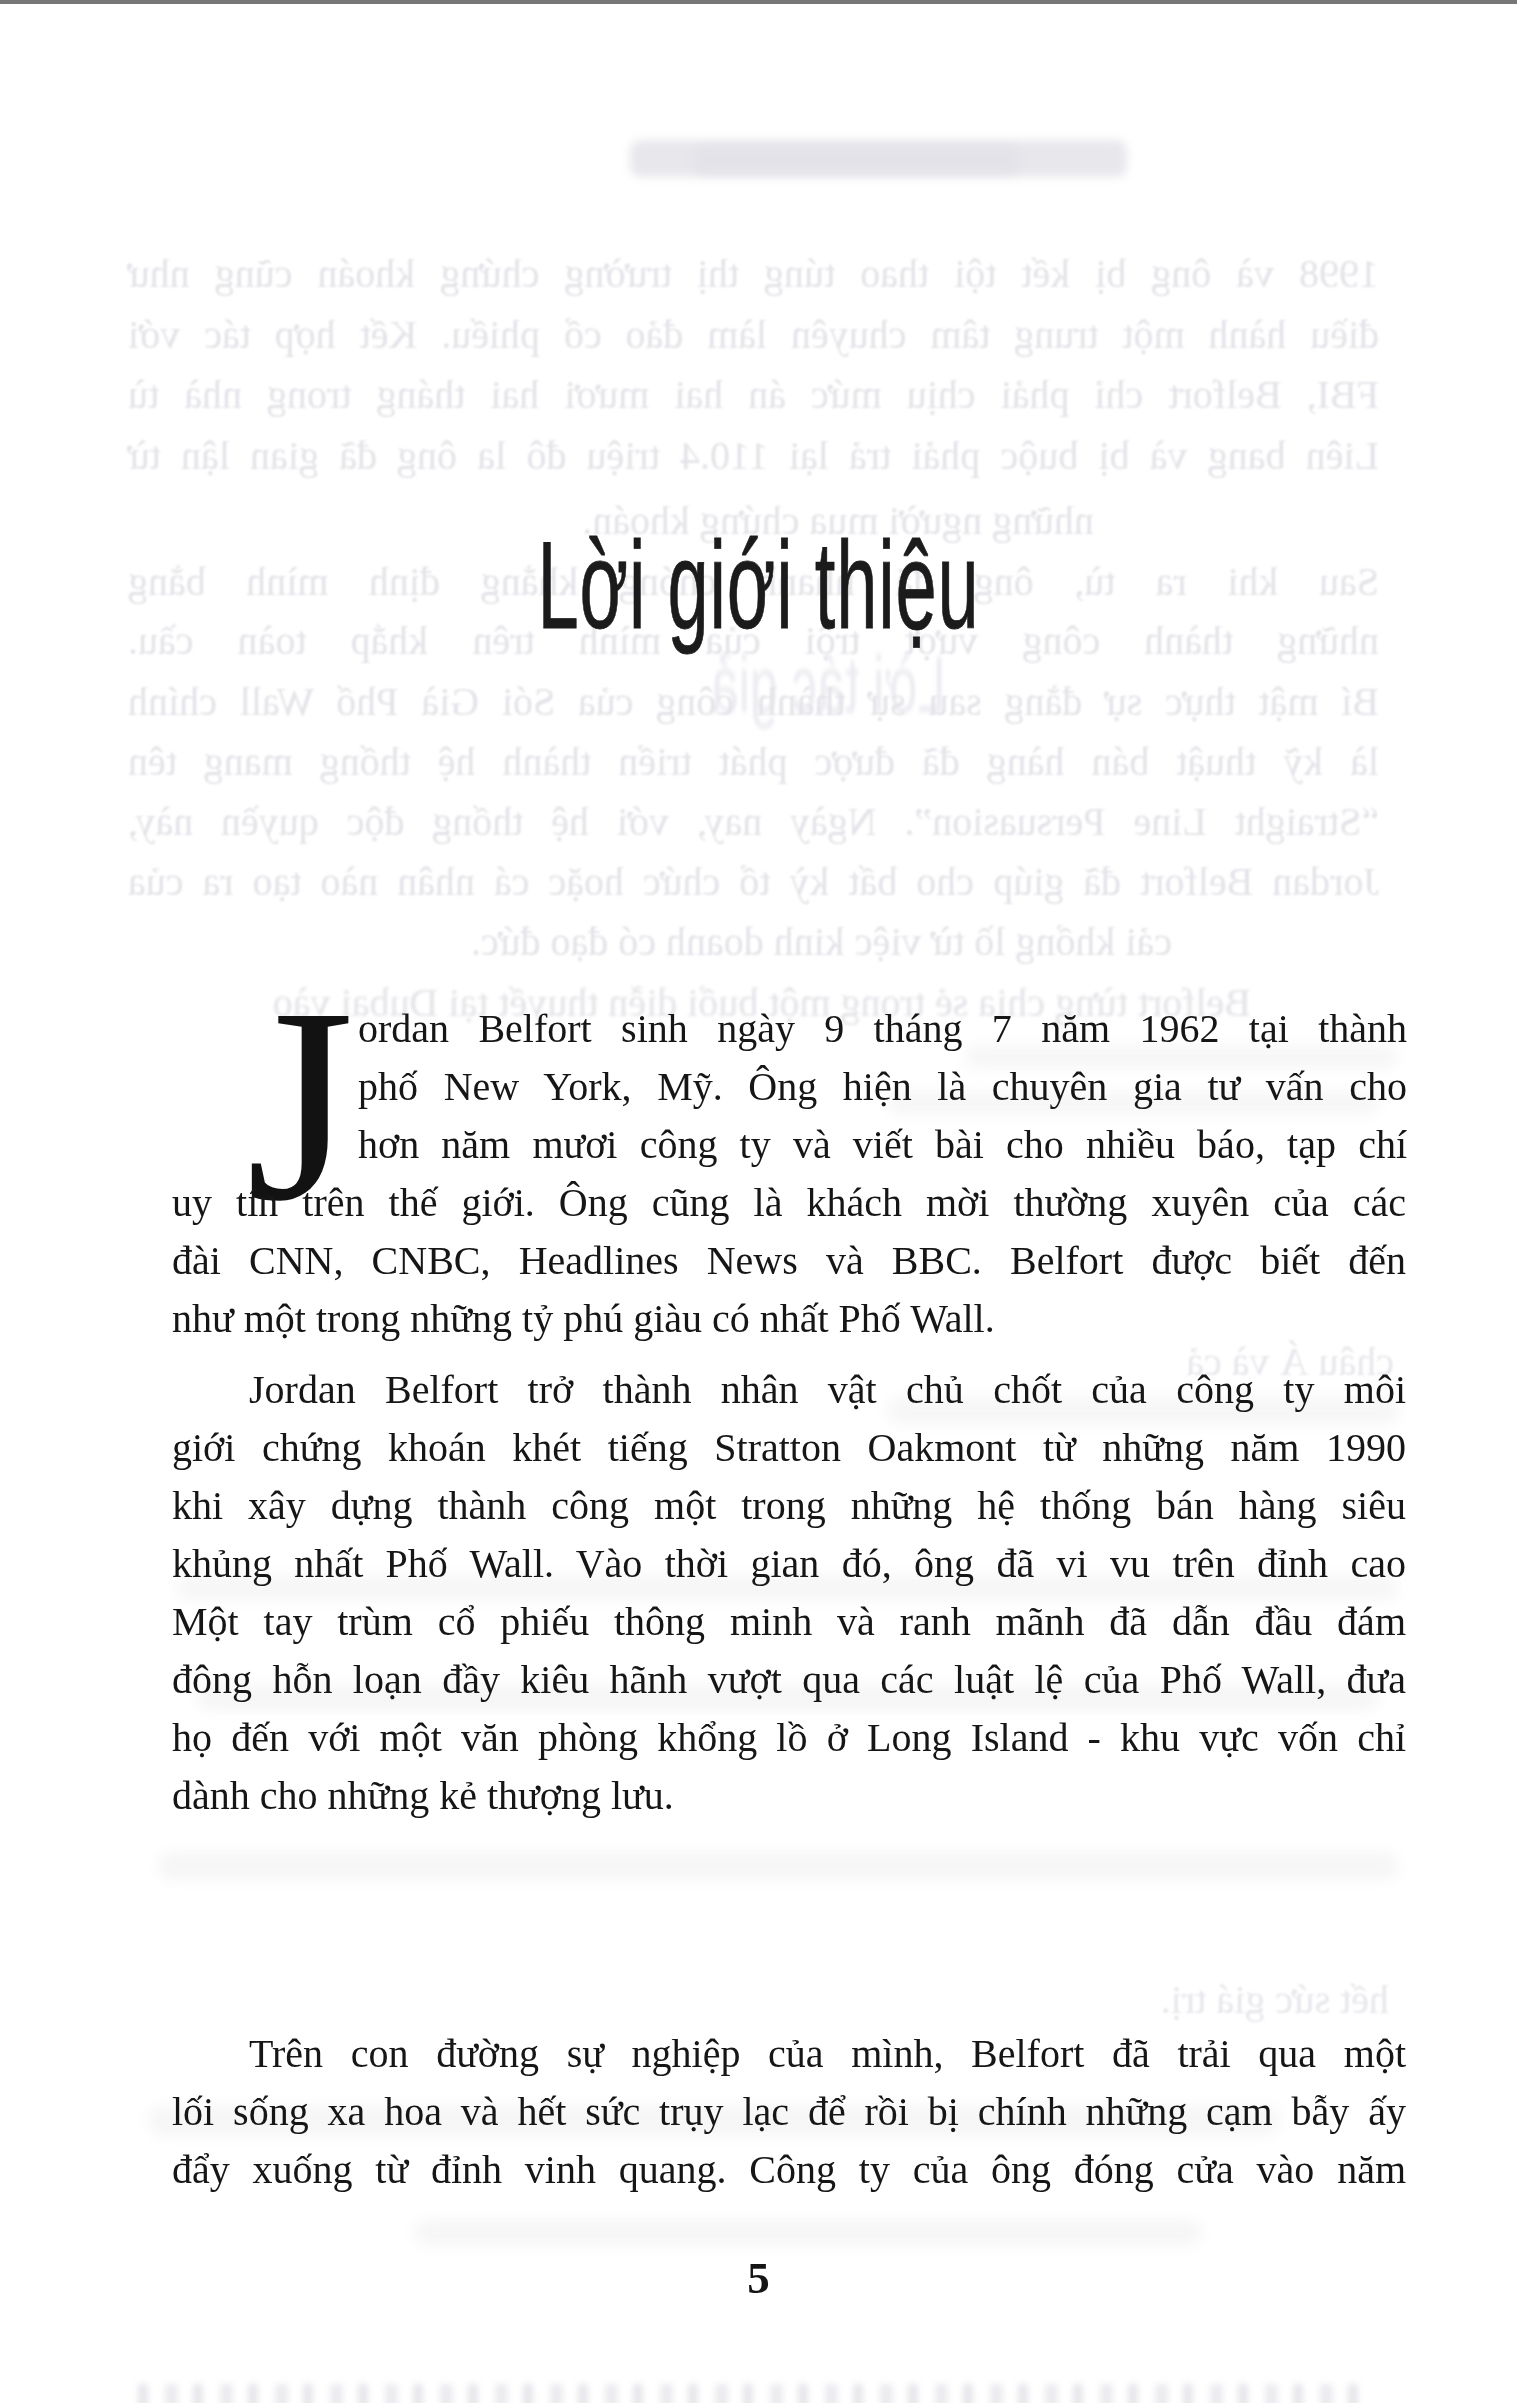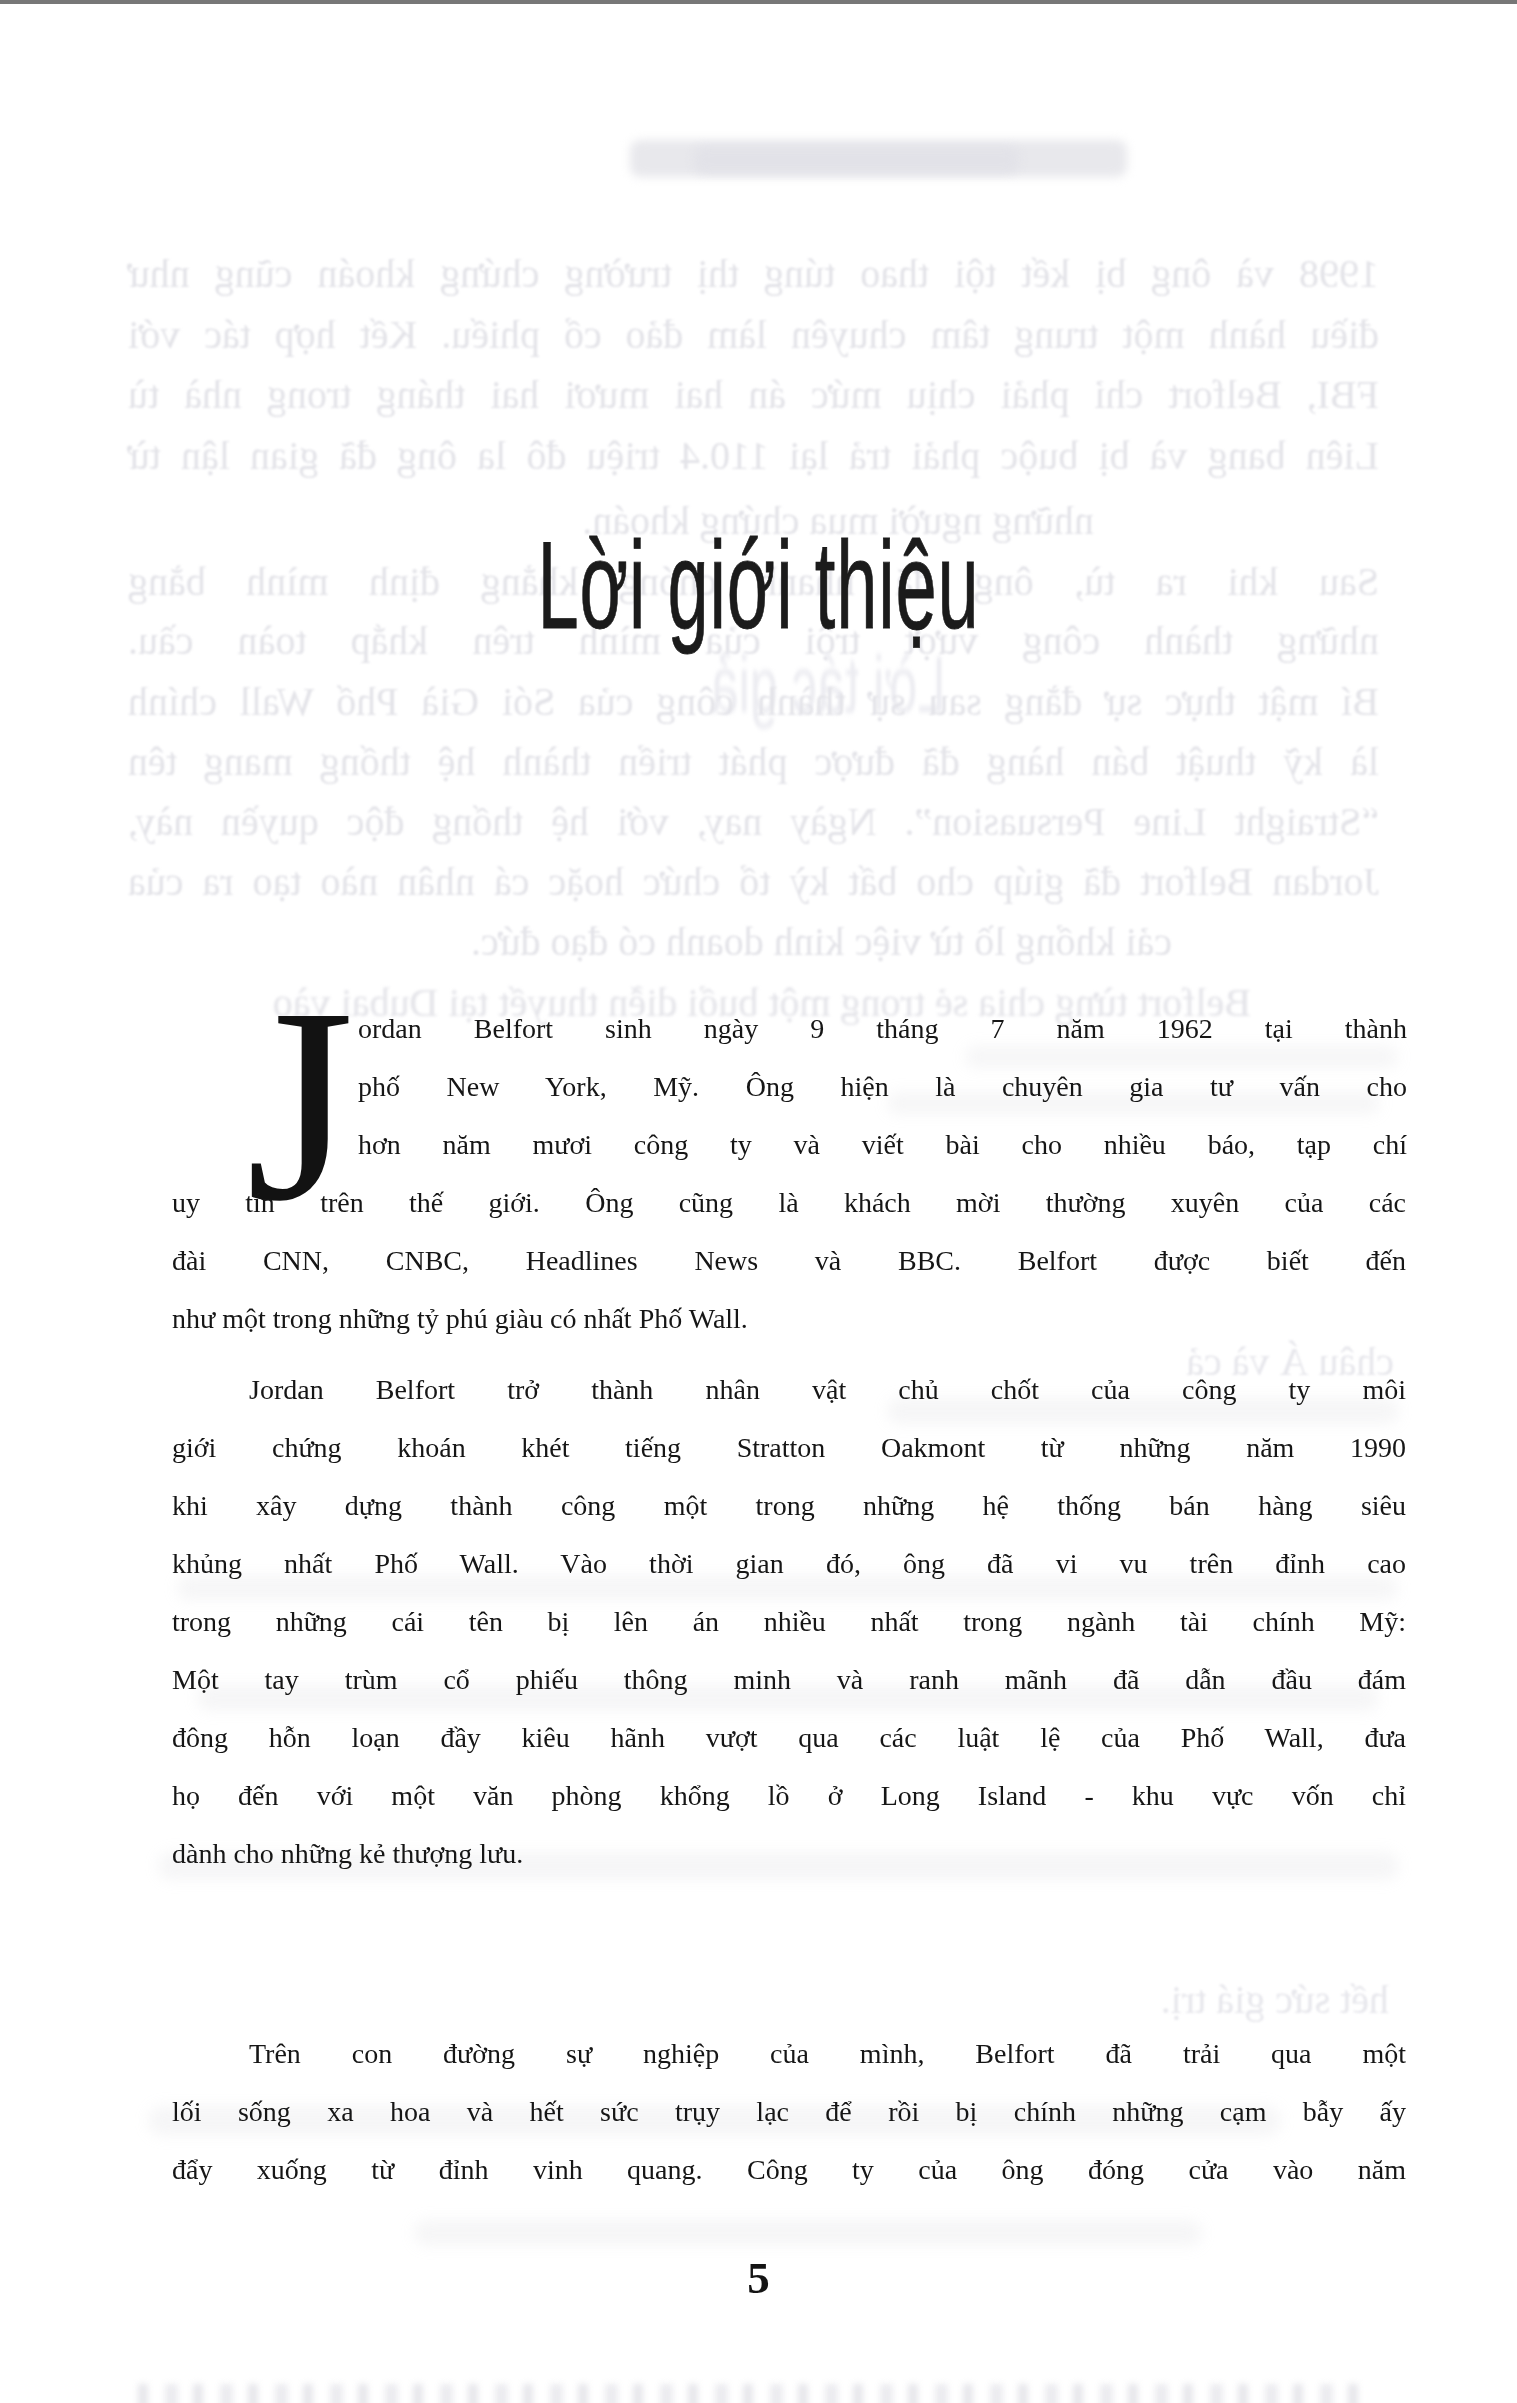--- a/index.html
+++ b/index.html
@@ -56,21 +56,21 @@
     letter-spacing:1px;
     transform:scale(0.78,1.3);
     transform-origin:50% 0;
     -webkit-text-stroke:0.6px #1b1b1b;
   }
   .dropcap{
     position:absolute;left:246px;top:961px;
     font-size:278px;line-height:1;
     color:#121212;
   }
-  .para{position:absolute;font-size:28px;}
+  .para{position:absolute;font-size:40px;}
   .tline{line-height:58px;text-align:justify;text-align-last:justify;}
   .p1a{left:358px;top:996px;width:1049px;}
   .p1b{left:172px;top:1170px;width:1234px;}
   .p1b .tline:last-child{text-align-last:left;}
   .p2{left:172px;top:1357px;width:1234px;}
   .p2 .tline{line-height:58px;}
   .p2 .tline:first-child{text-indent:77px;}
   .p2 .tline:last-child{text-align-last:left;}
   .p3{left:172px;top:2021px;width:1234px;}
   .p3 .tline:first-child{text-indent:77px;}
@@ -130,21 +130,20 @@
       <div class="tline">uy tín trên thế giới. Ông cũng là khách mời thường xuyên của các</div>
       <div class="tline">đài CNN, CNBC, Headlines News và BBC. Belfort được biết đến</div>
       <div class="tline">như một trong những tỷ phú giàu có nhất Phố Wall.</div>
     </div>
 
   <div class="para p2">
       <div class="tline">Jordan Belfort trở thành nhân vật chủ chốt của công ty môi</div>
       <div class="tline">giới chứng khoán khét tiếng Stratton Oakmont từ những năm 1990</div>
       <div class="tline">khi xây dựng thành công một trong những hệ thống bán hàng siêu</div>
       <div class="tline">khủng nhất Phố Wall. Vào thời gian đó, ông đã vi vu trên đỉnh cao</div>
-      <div class="tline">trong những cái tên bị lên án nhiều nhất trong ngành tài chính Mỹ:</div>
       <div class="tline">Một tay trùm cổ phiếu thông minh và ranh mãnh đã dẫn đầu đám</div>
       <div class="tline">đông hỗn loạn đầy kiêu hãnh vượt qua các luật lệ của Phố Wall, đưa</div>
       <div class="tline">họ đến với một văn phòng khổng lồ ở Long Island - khu vực vốn chỉ</div>
       <div class="tline">dành cho những kẻ thượng lưu.</div>
     </div>
 
   <div class="para p3">
       <div class="tline">Trên con đường sự nghiệp của mình, Belfort đã trải qua một</div>
       <div class="tline">lối sống xa hoa và hết sức trụy lạc để rồi bị chính những cạm bẫy ấy</div>
       <div class="tline">đẩy xuống từ đỉnh vinh quang. Công ty của ông đóng cửa vào năm</div>

